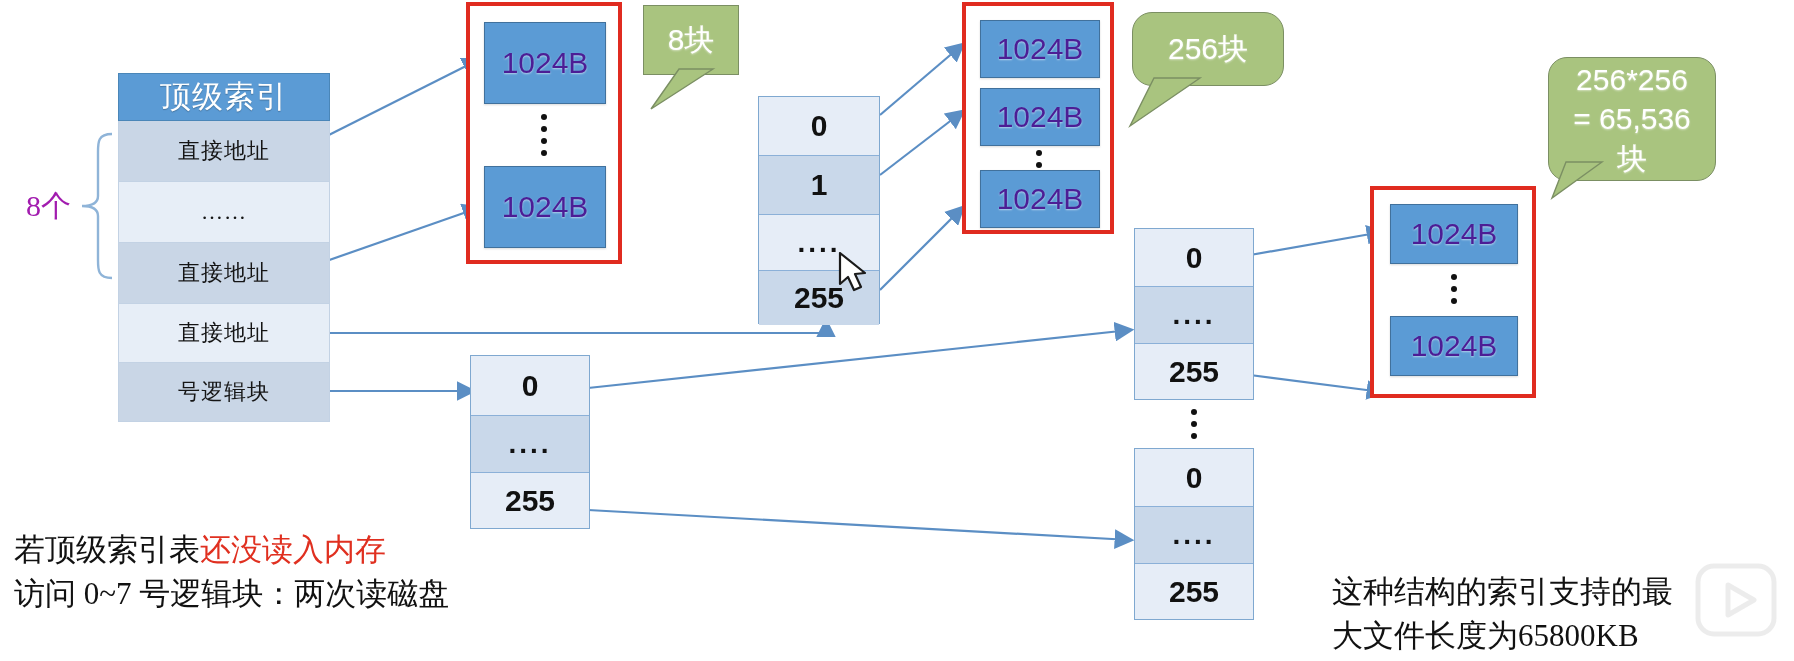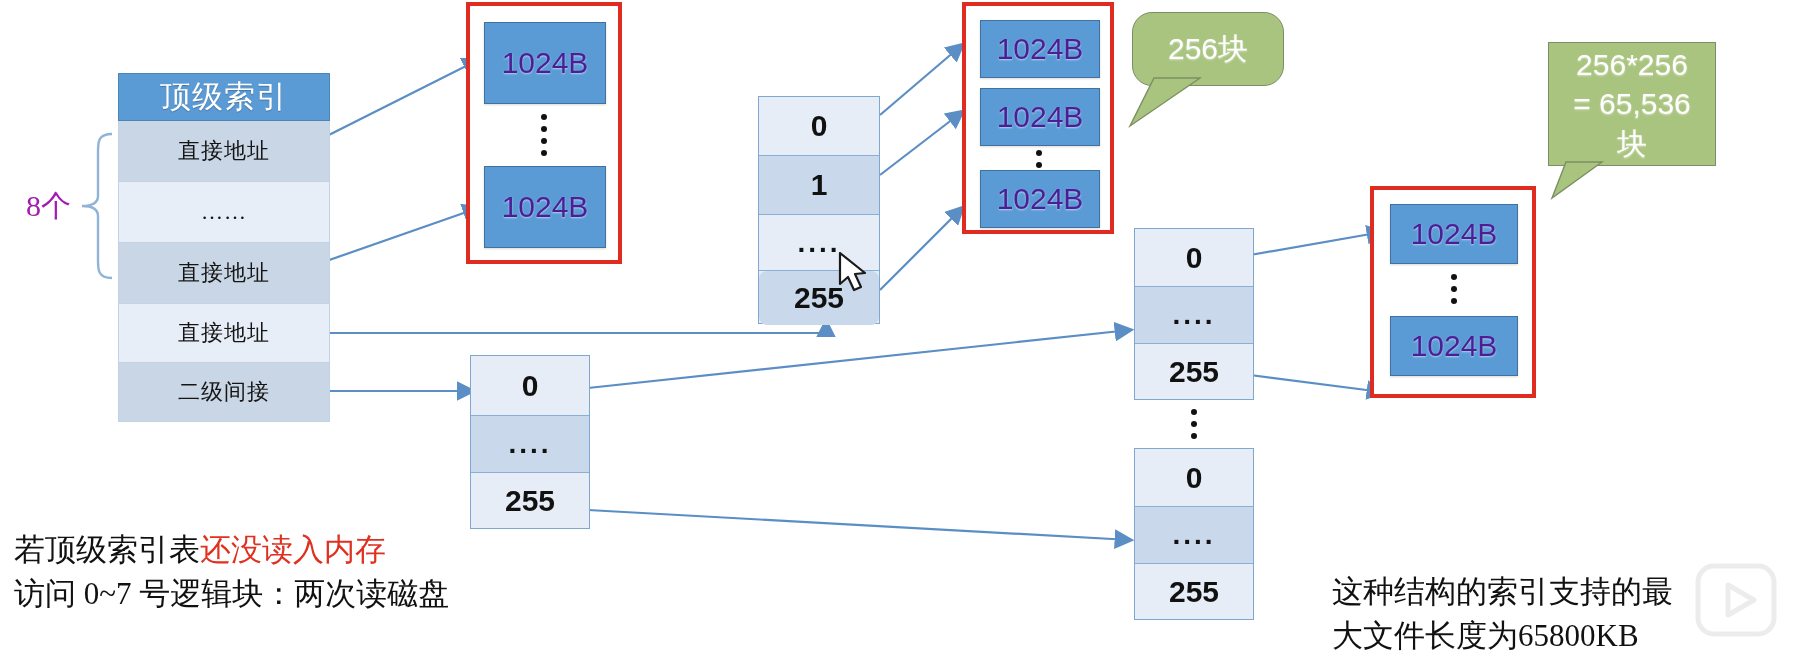--- a/index.html
+++ b/index.html
@@ -27,21 +27,21 @@
   .idx-row.light{background:#e7eef7;}
 
   
   .ntable{border:1px solid #7fa8d0;background:#e6edf7;}
   .nrow{
     display:flex;align-items:center;justify-content:center;
     border-bottom:1px solid #8bb0d8;box-sizing:border-box;
     font-size:30px;font-weight:bold;color:#111;
     font-family:"Liberation Sans","DejaVu Sans",sans-serif;
   }
-  .nrow:last-child{border-bottom:none;border-radius:8px;}
+  .nrow:last-child{border-bottom:none;}
   .nrow.alt{background:#c9d8ea;}
   .nrow.dots{font-size:28px;letter-spacing:3px;font-weight:bold;}
 
   
   .redbox{border:4px solid #e02b20;background:#ffffff;}
   .blk{
     background:#5b9bd5;border:1px solid #41719c;color:#4c1d95;
     display:flex;align-items:center;justify-content:center;
     font-size:30px;text-shadow:0 1px 2px rgba(255,255,255,.55);
     font-family:"Liberation Sans","DejaVu Sans",sans-serif;
@@ -113,34 +113,42 @@
   <svg class="abs" style="left:78px;top:132px;width:36px;height:148px;">
     <path d="M34,2 C20,2 20,10 20,20 L20,64 C20,72 12,74 4,74 C12,74 20,76 20,84 L20,128 C20,138 20,146 34,146" stroke="#8fb4d8" stroke-width="2.4" fill="none"></path>
   </svg>
 
   <div class="abs" style="left:118px;top:73px;width:212px;">
     <div class="idx-header" style="height:46px;">顶级索引</div>
     <div class="idx-row dark" style="height:60px;">直接地址</div>
     <div class="idx-row light" style="height:60px;">……</div>
     <div class="idx-row dark" style="height:60px;">直接地址</div>
     <div class="idx-row light" style="height:58px;">直接地址</div>
-    <div class="idx-row dark" style="height:58px;">二级间接</div>
+    <div class="idx-row dark" style="height:58px;">号逻辑块</div>
   </div>
 
   <div class="abs redbox" style="left:466px;top:2px;width:156px;height:262px;">
     <div class="blk" style="position:absolute;left:14px;top:16px;width:120px;height:80px;">1024B</div>
     <div class="vdots" style="position:absolute;left:60px;top:104px;width:28px;height:50px;">
       <i></i>
         <i></i>
         <i></i>
         <i></i>
     </div>
     <div class="blk" style="position:absolute;left:14px;top:160px;width:120px;height:80px;">1024B</div>
   </div>
 
+  <div class="abs" style="left:643px;top:5px;width:120px;height:105px;">
+    <div class="callout" style="position:absolute;left:0;top:0;width:94px;height:68px;">
+      <span>8块</span>
+    </div>
+    <svg style="position:absolute;left:-8px;top:60px;width:120px;height:48px;">
+      <path d="M44,4 L78,4 L16,44 Z" fill="#a9c47f" stroke="#7b8f63" stroke-width="1.4"></path>
+    </svg>
+  </div>
 
   <div class="abs ntable" style="left:758px;top:96px;width:122px;height:228px;">
     <div class="nrow" style="height:59px;">0</div>
     <div class="nrow alt" style="height:59px;">1</div>
     <div class="nrow dots" style="height:56px;">....</div>
     <div class="nrow alt" style="height:54px;">255</div>
   </div>
 
   <div class="abs redbox" style="left:962px;top:2px;width:152px;height:232px;">
     <div class="blk" style="position:absolute;left:14px;top:14px;width:118px;height:56px;">1024B</div>
@@ -190,21 +198,21 @@
     <div class="blk" style="position:absolute;left:16px;top:14px;width:126px;height:58px;">1024B</div>
     <div class="vdots" style="position:absolute;left:66px;top:82px;width:28px;height:34px;">
       <i></i>
         <i></i>
         <i></i>
     </div>
     <div class="blk" style="position:absolute;left:16px;top:126px;width:126px;height:58px;">1024B</div>
   </div>
 
   <div class="abs" style="left:1548px;top:42px;width:200px;height:165px;">
-    <div class="callout" style="position:absolute;left:0;top:0;width:166px;height:122px;">
+    <div class="callout" style="position:absolute;left:0;top:15px;width:166px;height:122px;border-radius:19px;">
       <span>256*256</span>
       <span>= 65,536</span>
       <span>块</span>
     </div>
     <svg style="position:absolute;left:-10px;top:116px;width:180px;height:46px;">
       <path d="M28,4 L64,4 L14,40 Z" fill="#a9c47f" stroke="#7b8f63" stroke-width="1.4"></path>
     </svg>
   </div>
 
   <div class="abs" style="left:14px;top:528px;">

